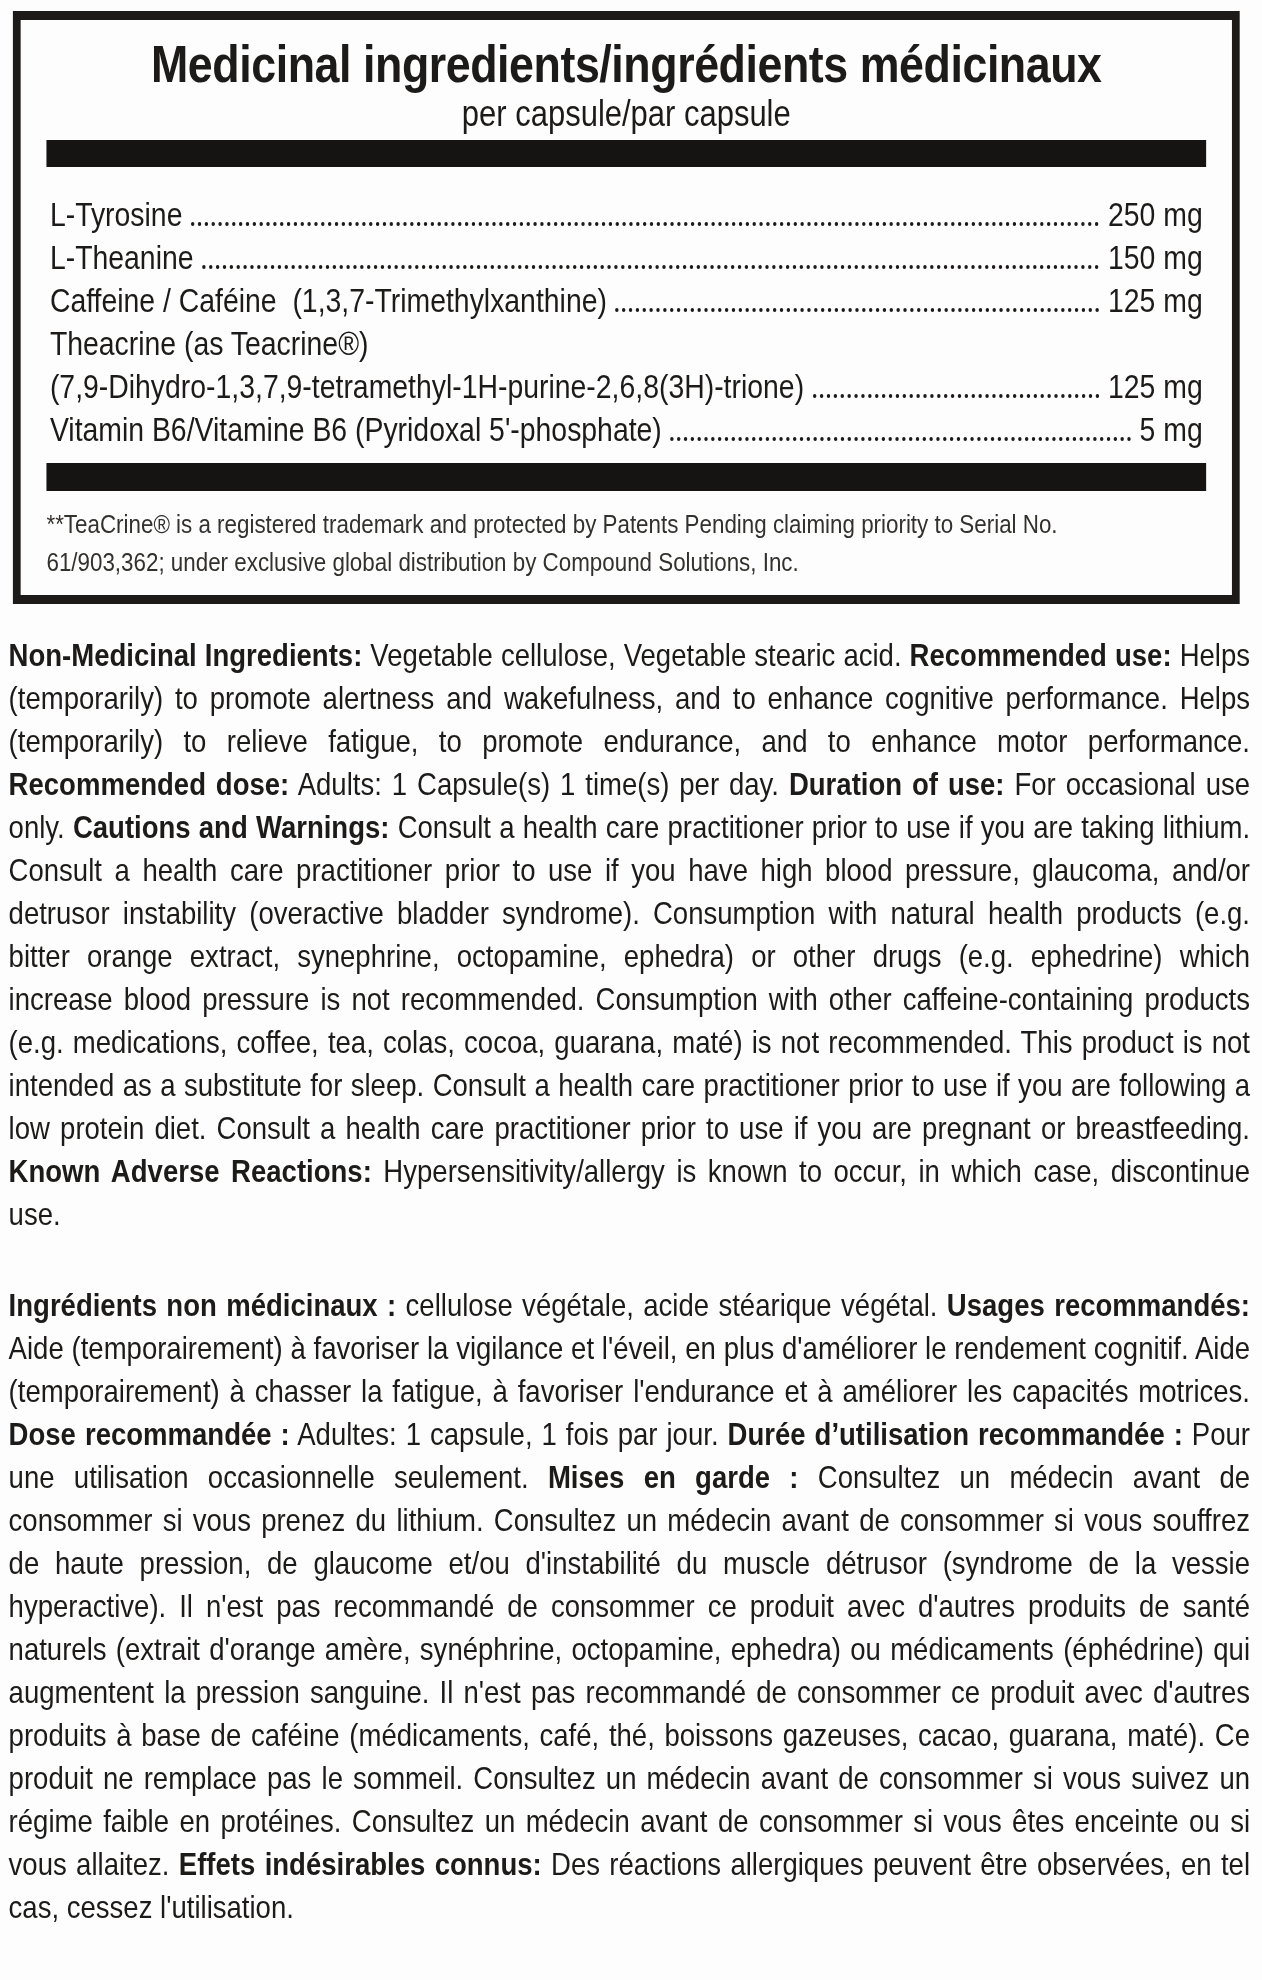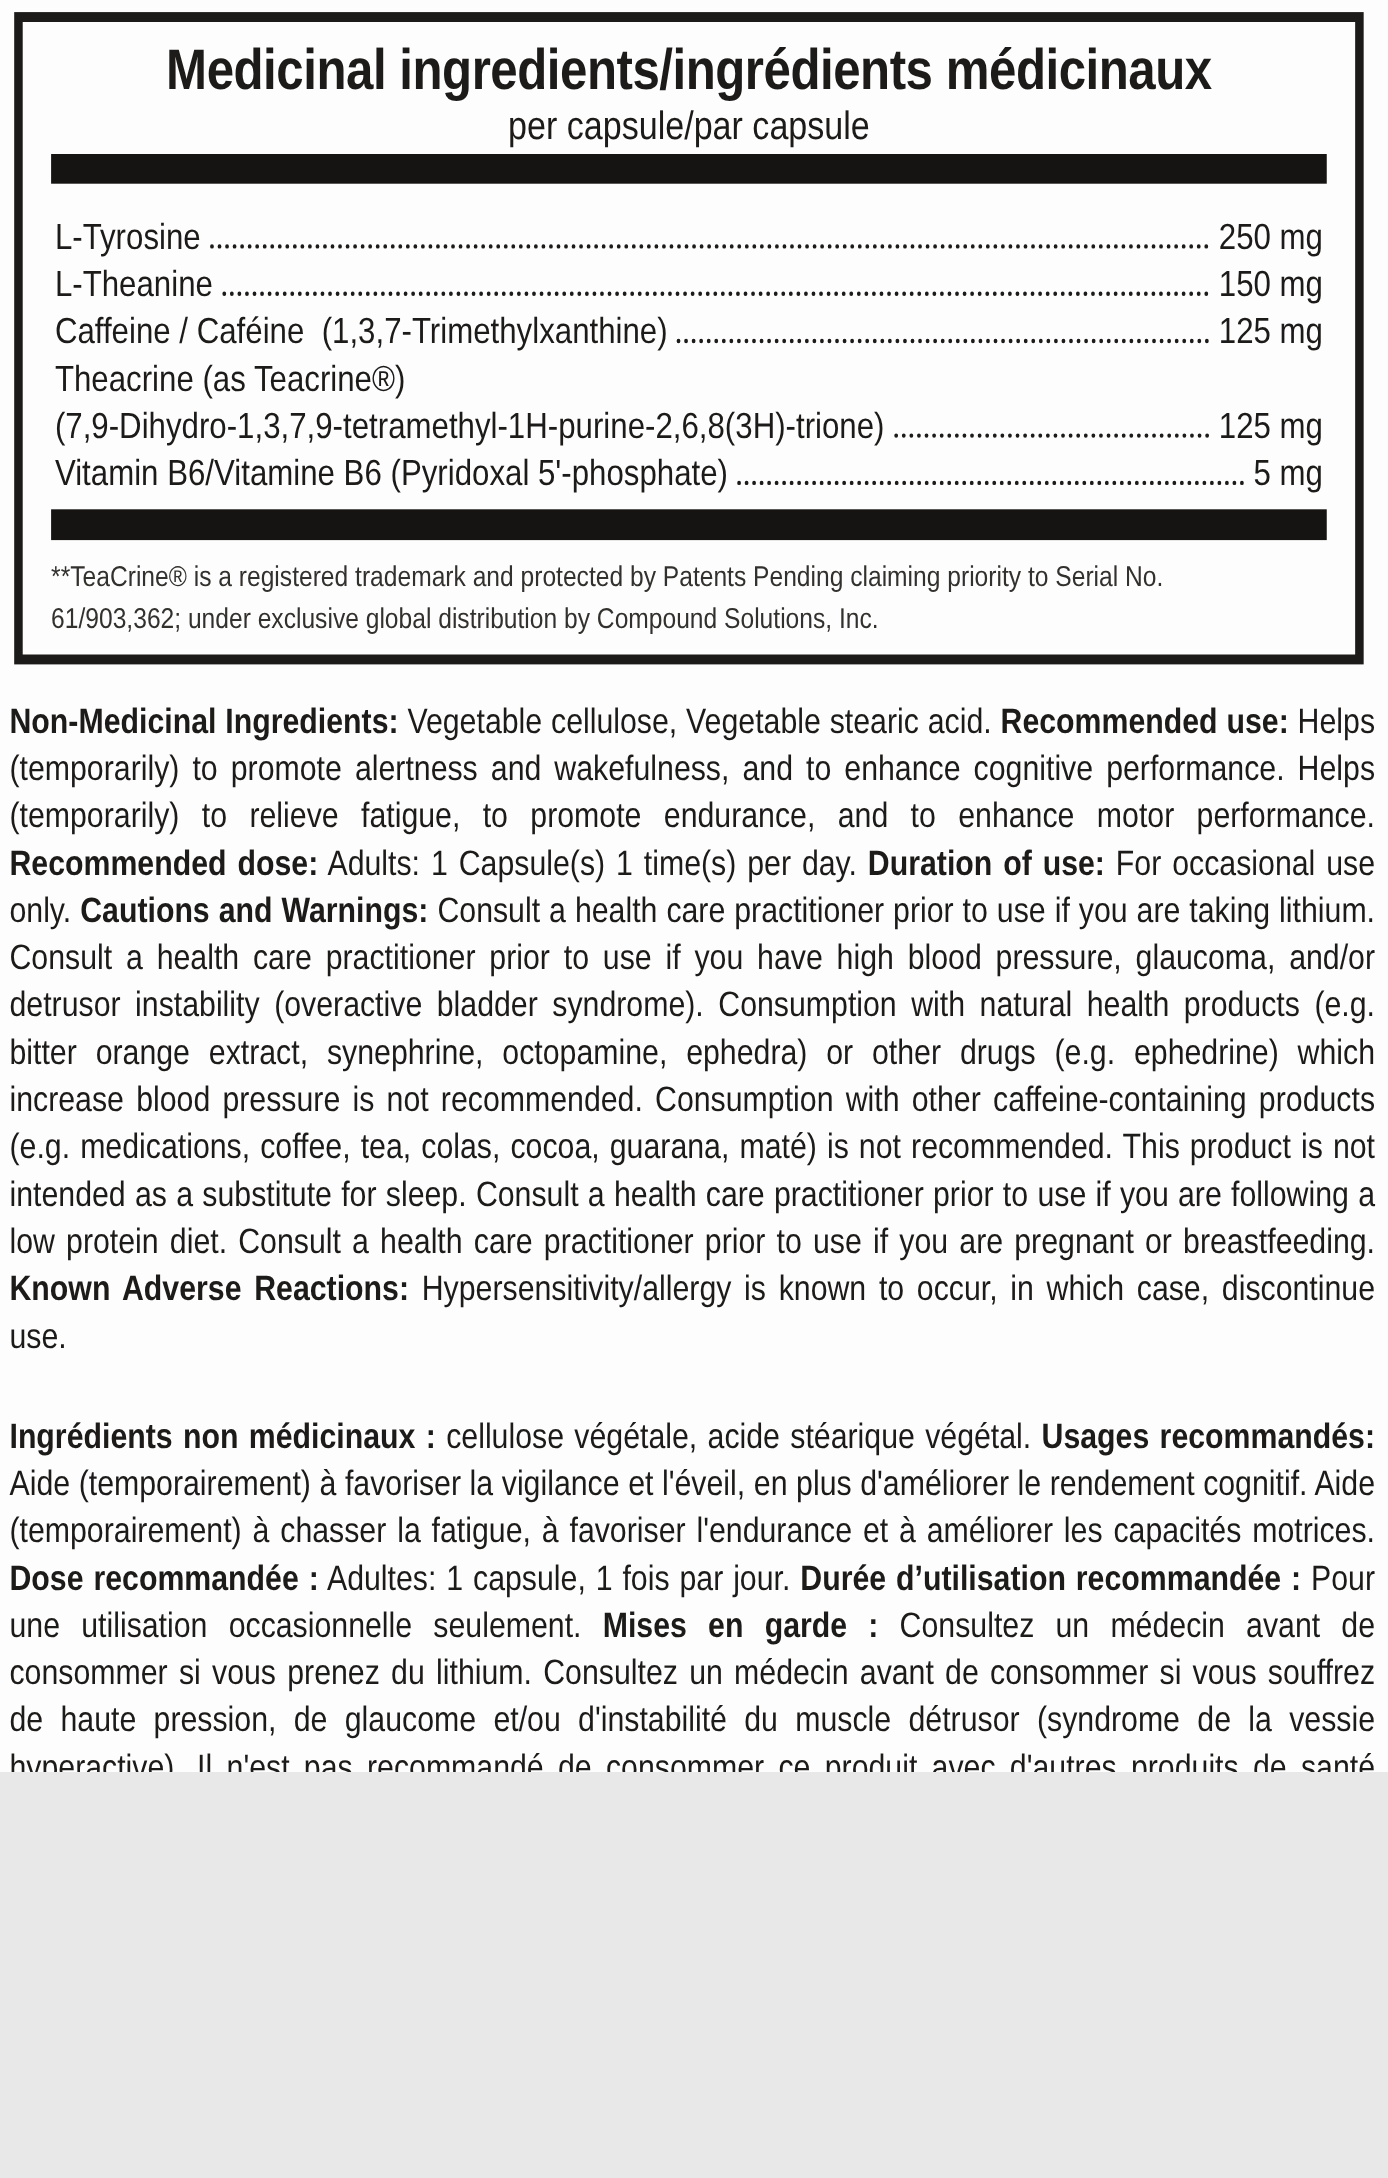--- a/index.html
+++ b/index.html
@@ -4,21 +4,21 @@
 <style>
   :root{
     --ink:#1d1b19;
     --bar:#161412;
     --paper:#fdfdfd;
     --soft-ink:#33312e;
   }
   *{margin:0;padding:0;box-sizing:border-box;}
   html,body{background:#e8e8e8;}
   .page{
-    width:1262px;height:1611px;overflow:hidden;position:relative;
+    width:1262px;height:1980px;overflow:hidden;position:relative;
     background:var(--paper);
     color:var(--ink);
     font-family:"Liberation Sans","DejaVu Sans",sans-serif;
     margin:0 auto;
   }
   
   .scale-wrap{
     width:1467px;
     transform:scaleX(0.8603);
     transform-origin:0 0;

